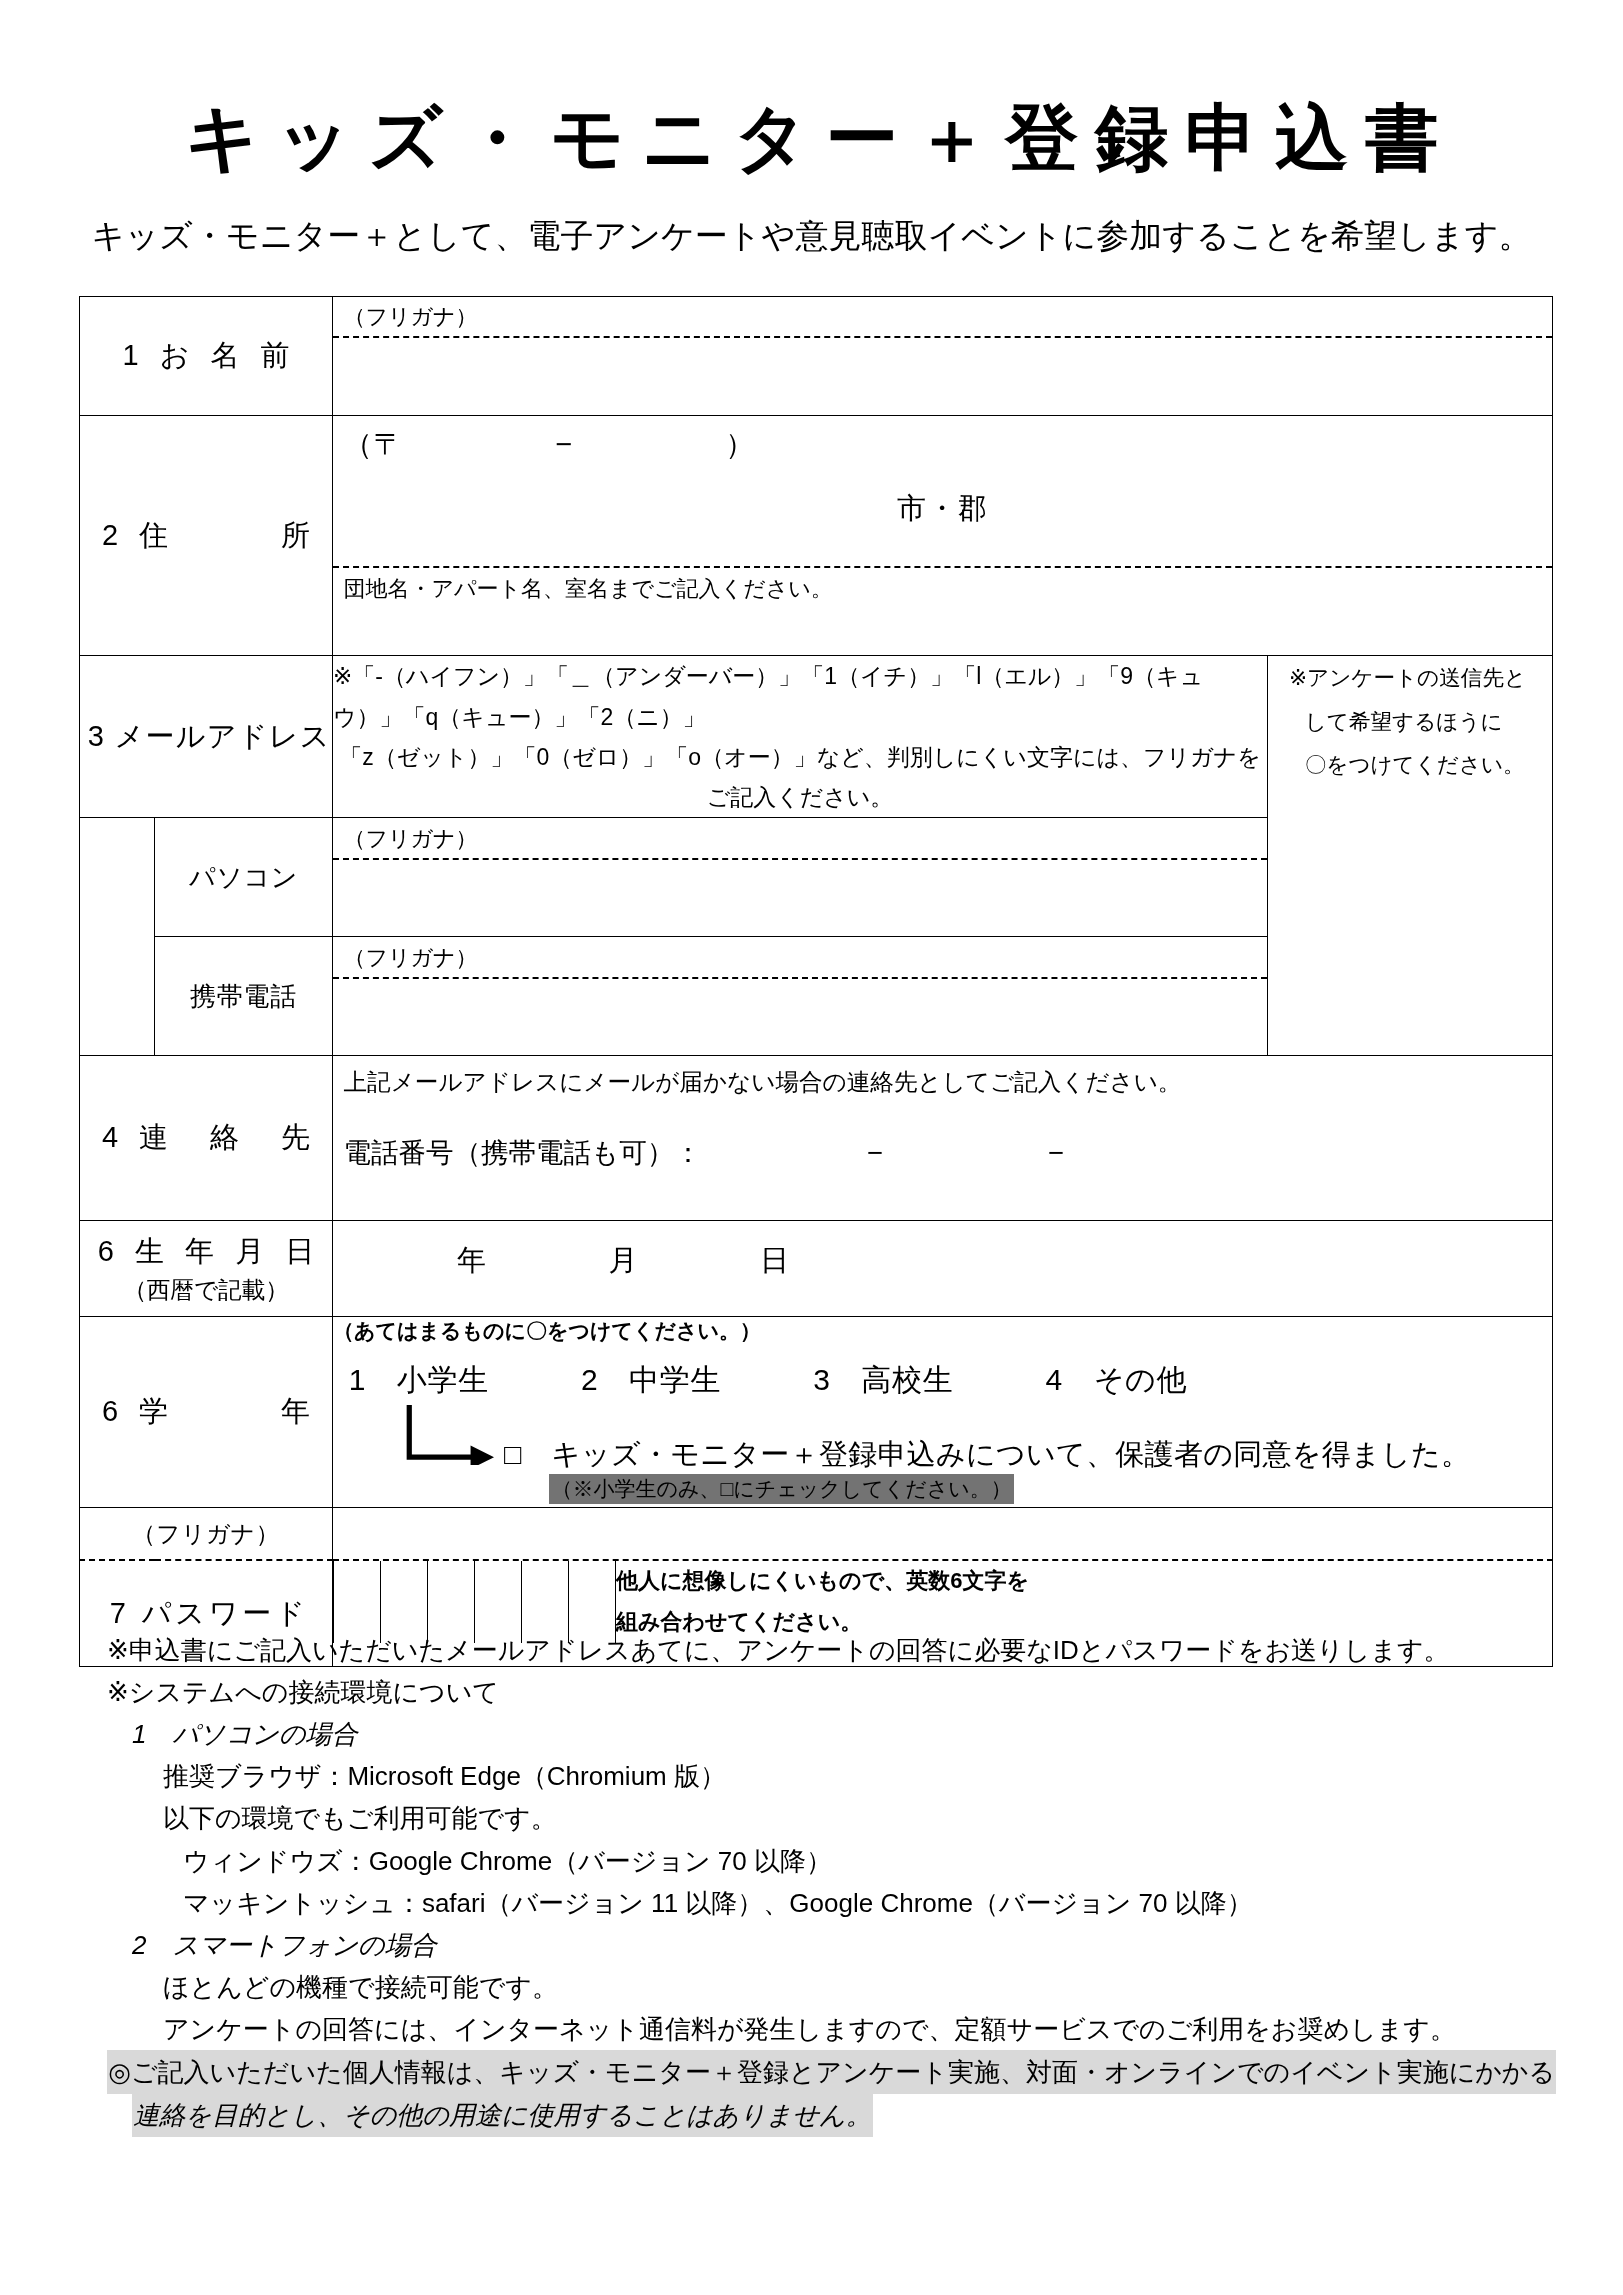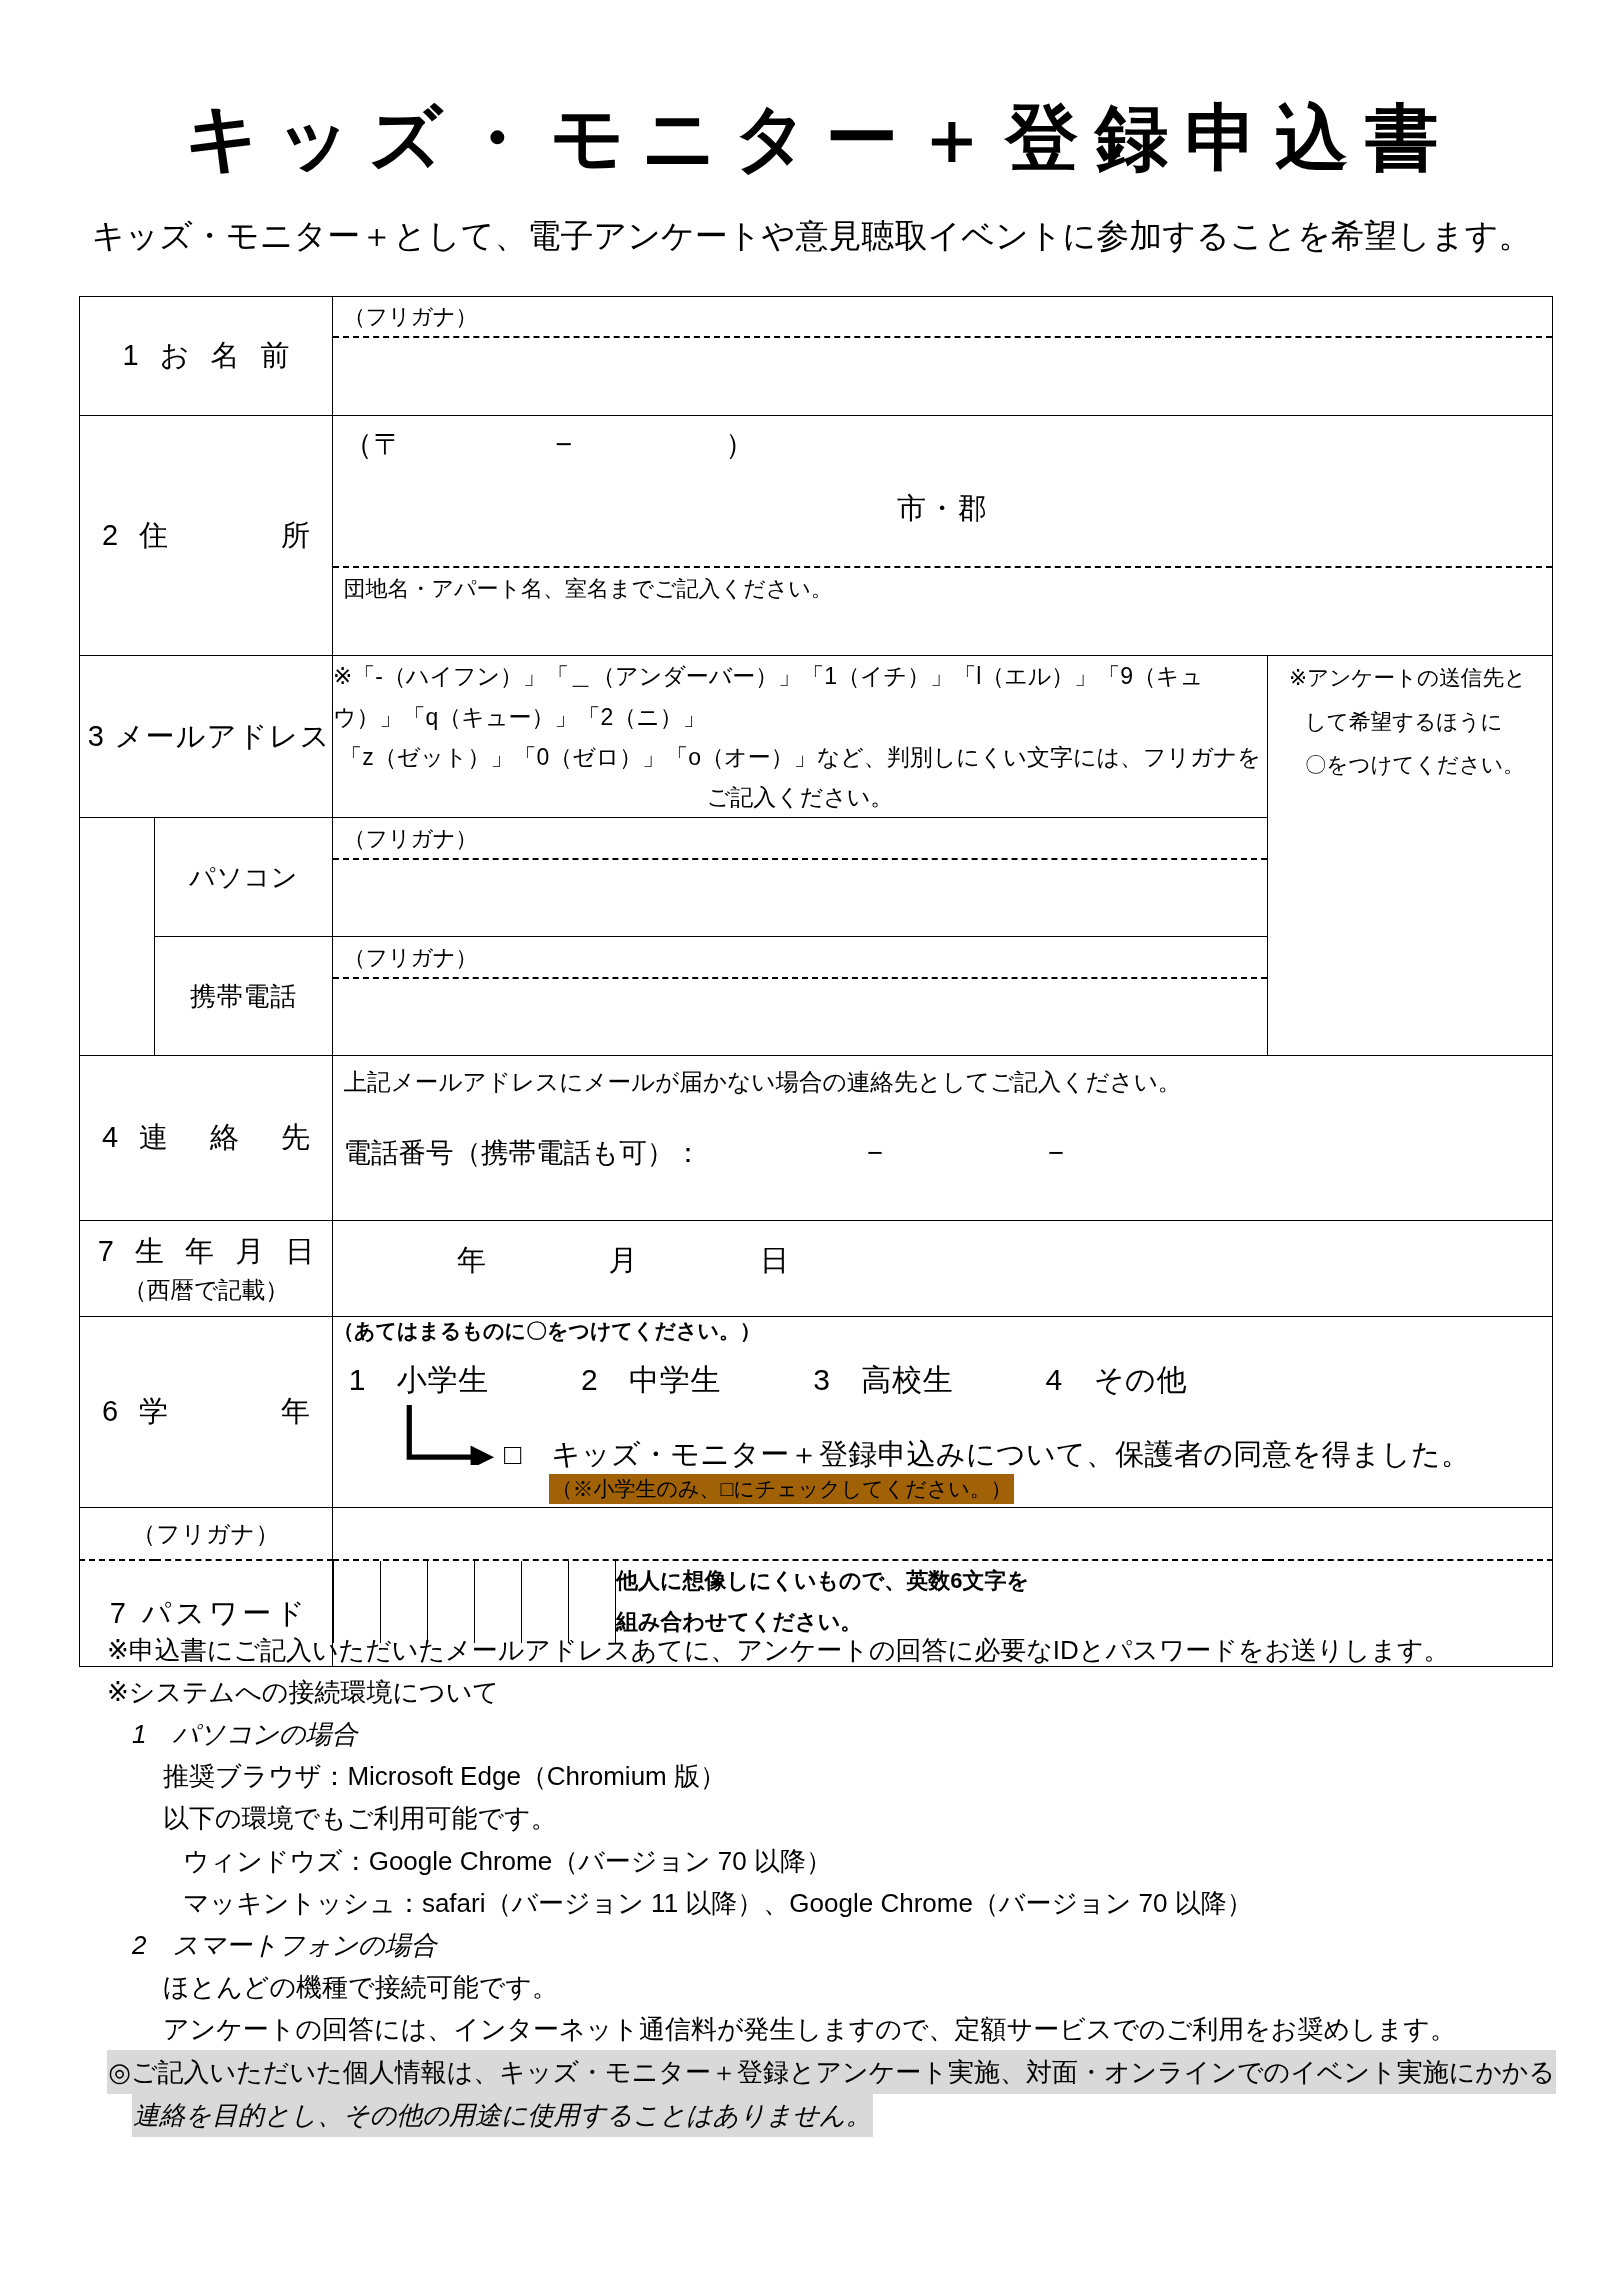--- a/index.html
+++ b/index.html
@@ -175,21 +175,21 @@
     top: 30px;
     font-size: 29px;
     white-space: nowrap;
     letter-spacing: 0.3px;
   }
   .consent-note {
     position: absolute;
     left: 216px;
     top: 69px;
     font-size: 21px;
-    background: #a16207;
+    background: #737373;
     white-space: nowrap;
     padding: 1.3px 2.6px;
   }
 
   .pw-note {
     padding: 11.8px 9.2px 6.5px 10.5px;
     font-size: 22px;
     line-height: 1.85;
   }
   .pw-box { border-left: 1.3px solid #000 !important; }
@@ -280,21 +280,21 @@
     <tr>
       <td class="lbl" colspan="2" style="height:164px">4 連　絡　先</td>
       <td colspan="2">
         <div class="contact-top">上記メールアドレスにメールが届かない場合の連絡先としてご記入ください。</div>
         <div class="contact-tel">電話番号（携帯電話も可）：　　　　　　−　　　　　　−</div>
       </td>
     </tr>
 
     <tr>
       <td class="lbl" colspan="2" style="height:95px">
-        <span>7 生 年 月 日</span>
+        <span>6 生 年 月 日</span>
         <span class="lbl-sm">（西暦で記載）</span>
       </td>
       <td colspan="2">
         <div class="birth">年　　　　月　　　　日</div>
       </td>
     </tr>
 
     <tr>
       <td class="lbl" colspan="2" style="height:190px">6 学　　　年</td>
       <td colspan="2" class="grade-cell">

